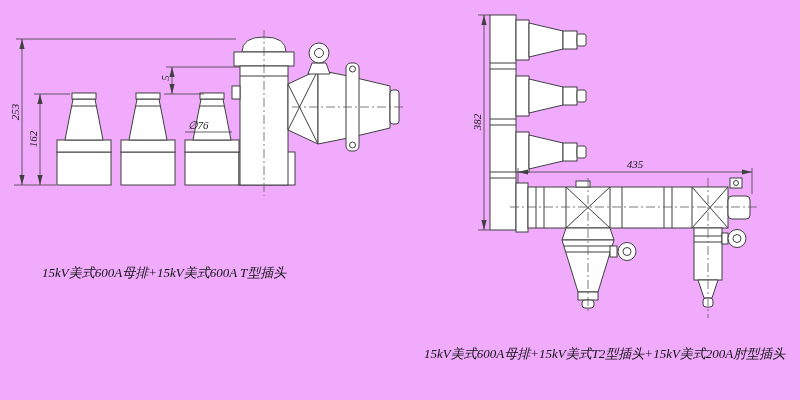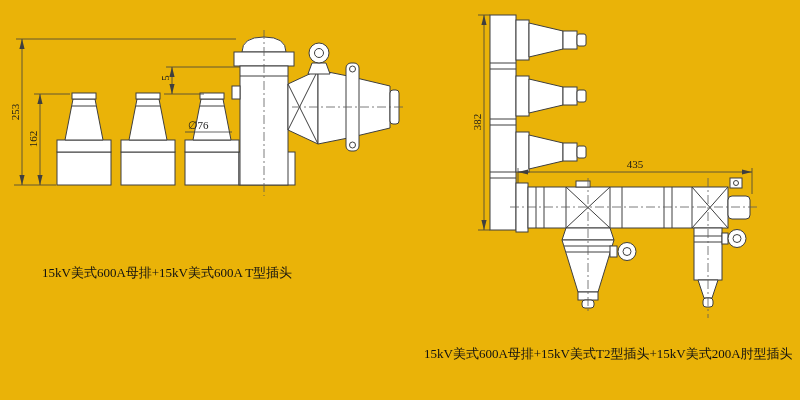--- a/index.html
+++ b/index.html
@@ -1,16 +1,16 @@
 <!DOCTYPE html>
 <html><head>
 <meta charset="utf-8">
 <style>
   html,body{margin:0;padding:0;background:#ffffff;}
-  .stage{position:relative;width:800px;height:400px;background:#eab308;overflow:hidden;}
+  .stage{position:relative;width:800px;height:400px;background:#f0abfc;overflow:hidden;font-style:italic;}
   svg{display:block;}
   .ln{stroke:#3f3f3f;stroke-width:1;fill:none;}
   .fw{stroke:#3f3f3f;stroke-width:1;fill:#ffffff;}
   .dim{stroke:#3f3f3f;stroke-width:0.8;fill:none;}
   .cl{stroke:#5a5a5a;stroke-width:0.8;fill:none;stroke-dasharray:9 3 2 3;}
   .dimtxt{font-family:"Liberation Serif","DejaVu Serif",serif;font-size:11px;fill:#1a1a1a;}
   .cap{font-family:"Liberation Serif","DejaVu Serif",serif;font-size:13px;fill:#111111;}
 </style>
 </head>
 <body>

